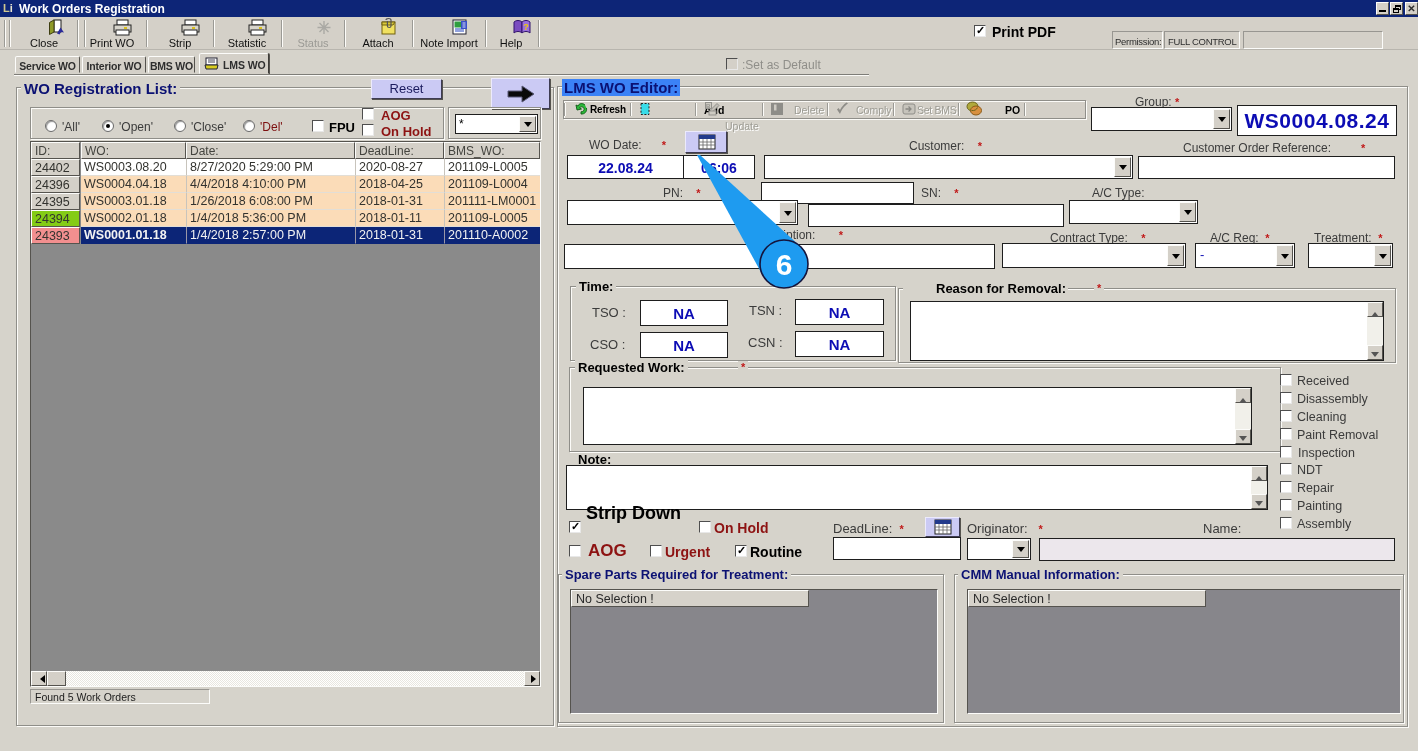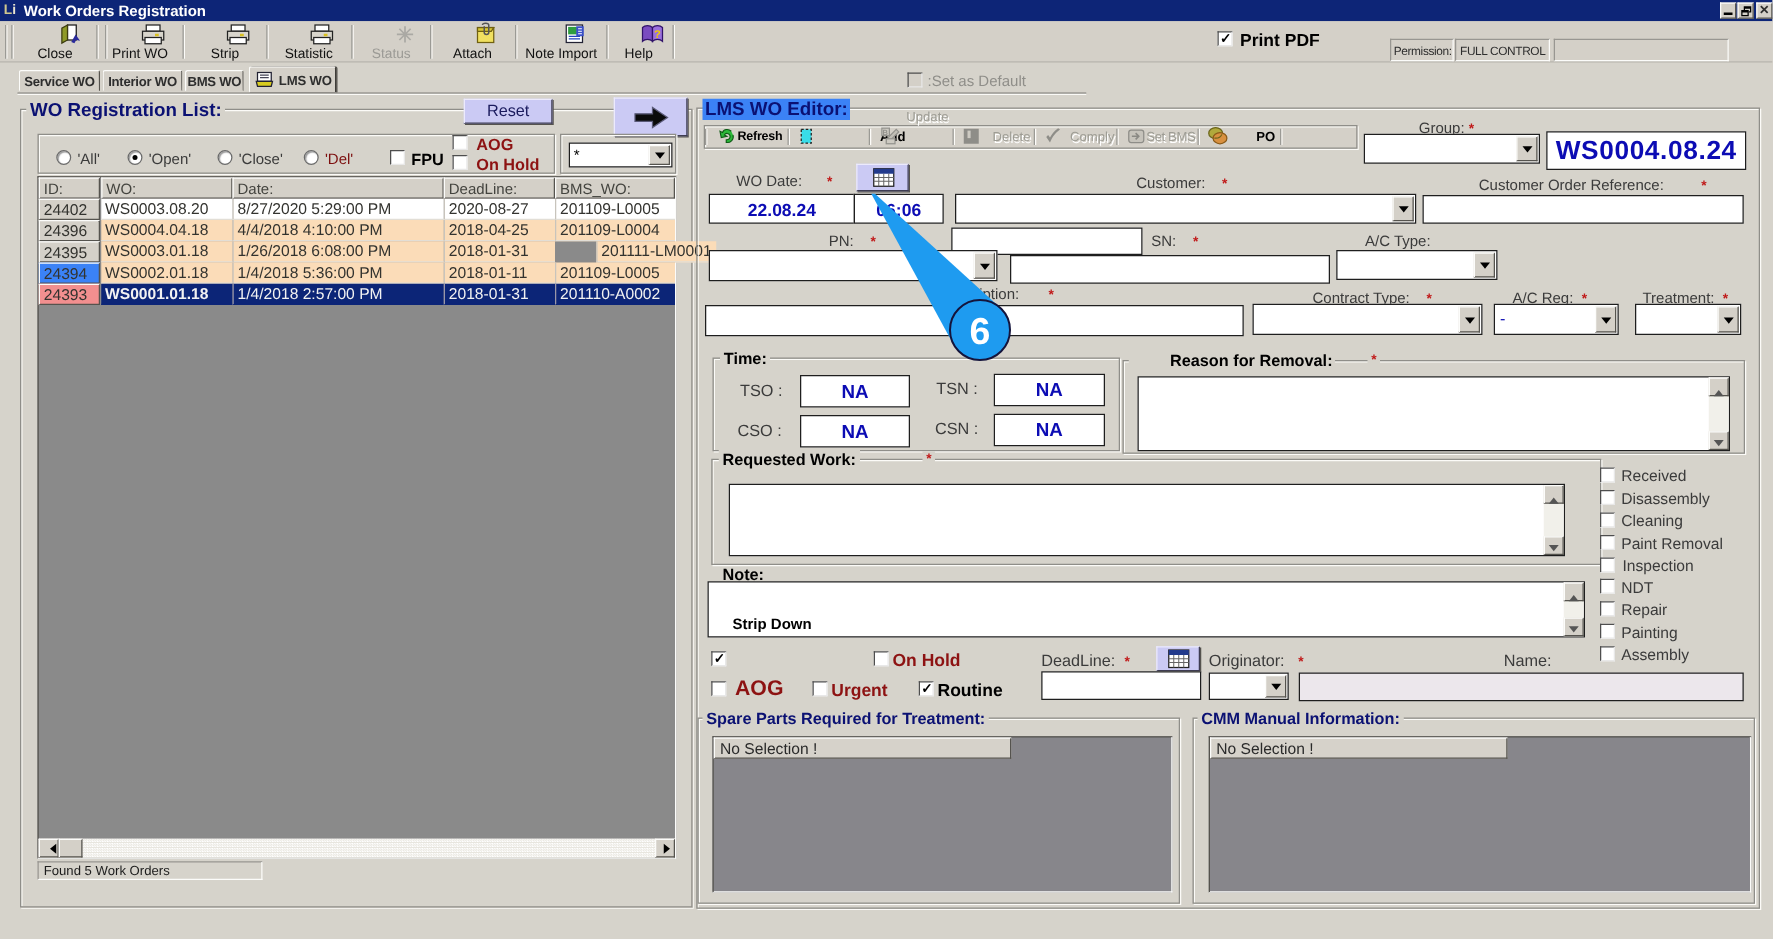--- a/index.html
+++ b/index.html
@@ -202,22 +202,22 @@
 <div class="ab" style="left:444px;top:159px;width:96px;height:17px;background:#fff;border-left:1px solid #c8c4bc;border-bottom:1px solid #e2ded6;font-size:12.5px;color:#33332f;padding:1px 0 0 3px;white-space:nowrap;overflow:hidden;">201109-L0005</div>
 <div class="ab" style="left:31px;top:176px;width:49px;height:17px;background:#d4d0c8;border:1px solid;border-color:#fcfcfa #55534e #55534e #fcfcfa;font-size:12.5px;color:#33332f;padding:1px 0 0 3px;">24396</div>
 <div class="ab" style="left:81px;top:176px;width:105px;height:17px;background:#fbdcb8;border-bottom:1px solid #e2ded6;font-size:12.5px;color:#33332f;padding:1px 0 0 3px;white-space:nowrap;overflow:hidden;">WS0004.04.18</div>
 <div class="ab" style="left:186px;top:176px;width:169px;height:17px;background:#fbdcb8;border-left:1px solid #c8c4bc;border-bottom:1px solid #e2ded6;font-size:12.5px;color:#33332f;padding:1px 0 0 3px;white-space:nowrap;overflow:hidden;">4/4/2018 4:10:00 PM</div>
 <div class="ab" style="left:355px;top:176px;width:89px;height:17px;background:#fbdcb8;border-left:1px solid #c8c4bc;border-bottom:1px solid #e2ded6;font-size:12.5px;color:#33332f;padding:1px 0 0 3px;white-space:nowrap;overflow:hidden;">2018-04-25</div>
 <div class="ab" style="left:444px;top:176px;width:96px;height:17px;background:#fbdcb8;border-left:1px solid #c8c4bc;border-bottom:1px solid #e2ded6;font-size:12.5px;color:#33332f;padding:1px 0 0 3px;white-space:nowrap;overflow:hidden;">201109-L0004</div>
 <div class="ab" style="left:31px;top:193px;width:49px;height:17px;background:#d4d0c8;border:1px solid;border-color:#fcfcfa #55534e #55534e #fcfcfa;font-size:12.5px;color:#33332f;padding:1px 0 0 3px;">24395</div>
 <div class="ab" style="left:81px;top:193px;width:105px;height:17px;background:#fbdcb8;border-bottom:1px solid #e2ded6;font-size:12.5px;color:#33332f;padding:1px 0 0 3px;white-space:nowrap;overflow:hidden;">WS0003.01.18</div>
 <div class="ab" style="left:186px;top:193px;width:169px;height:17px;background:#fbdcb8;border-left:1px solid #c8c4bc;border-bottom:1px solid #e2ded6;font-size:12.5px;color:#33332f;padding:1px 0 0 3px;white-space:nowrap;overflow:hidden;">1/26/2018 6:08:00 PM</div>
 <div class="ab" style="left:355px;top:193px;width:89px;height:17px;background:#fbdcb8;border-left:1px solid #c8c4bc;border-bottom:1px solid #e2ded6;font-size:12.5px;color:#33332f;padding:1px 0 0 3px;white-space:nowrap;overflow:hidden;">2018-01-31</div>
-<div class="ab" style="left:444px;top:193px;width:96px;height:17px;background:#fbdcb8;border-left:1px solid #c8c4bc;border-bottom:1px solid #e2ded6;font-size:12.5px;color:#33332f;padding:1px 4px 0 3px;white-space:nowrap;overflow:hidden;margin-left:33px;">201111-LM0001</div>
-<div class="ab" style="left:31px;top:210px;width:49px;height:17px;background:#3b82f6;border:1px solid;border-color:#fcfcfa #55534e #55534e #fcfcfa;font-size:12.5px;color:#33332f;padding:1px 0 0 3px;">24394</div>
+<div class="ab" style="left:444px;top:193px;width:96px;height:17px;background:#fbdcb8;border-left:1px solid #c8c4bc;border-bottom:1px solid #e2ded6;font-size:12.5px;color:#33332f;padding:1px 4px 0 3px;white-space:nowrap;overflow:hidden;">201111-LM0001</div>
+<div class="ab" style="left:31px;top:210px;width:49px;height:17px;background:#84cc16;border:1px solid;border-color:#fcfcfa #55534e #55534e #fcfcfa;font-size:12.5px;color:#33332f;padding:1px 0 0 3px;">24394</div>
 <div class="ab" style="left:81px;top:210px;width:105px;height:17px;background:#fbdcb8;border-bottom:1px solid #e2ded6;font-size:12.5px;color:#33332f;padding:1px 0 0 3px;white-space:nowrap;overflow:hidden;">WS0002.01.18</div>
 <div class="ab" style="left:186px;top:210px;width:169px;height:17px;background:#fbdcb8;border-left:1px solid #c8c4bc;border-bottom:1px solid #e2ded6;font-size:12.5px;color:#33332f;padding:1px 0 0 3px;white-space:nowrap;overflow:hidden;">1/4/2018 5:36:00 PM</div>
 <div class="ab" style="left:355px;top:210px;width:89px;height:17px;background:#fbdcb8;border-left:1px solid #c8c4bc;border-bottom:1px solid #e2ded6;font-size:12.5px;color:#33332f;padding:1px 0 0 3px;white-space:nowrap;overflow:hidden;">2018-01-11</div>
 <div class="ab" style="left:444px;top:210px;width:96px;height:17px;background:#fbdcb8;border-left:1px solid #c8c4bc;border-bottom:1px solid #e2ded6;font-size:12.5px;color:#33332f;padding:1px 0 0 3px;white-space:nowrap;overflow:hidden;">201109-L0005</div>
 <div class="ab" style="left:31px;top:227px;width:49px;height:17px;background:#f28f8f;border:1px solid;border-color:#fcfcfa #55534e #55534e #fcfcfa;font-size:12.5px;color:#33332f;padding:1px 0 0 3px;">24393</div>
 <div class="ab" style="left:81px;top:227px;width:105px;height:17px;background:#0c2577;border-bottom:1px solid #0c2577;font-size:12.5px;color:#f2f2f2;font-weight:bold;padding:1px 0 0 3px;white-space:nowrap;overflow:hidden;">WS0001.01.18</div>
 <div class="ab" style="left:186px;top:227px;width:169px;height:17px;background:#0c2577;border-left:1px solid #9a97a8;border-bottom:1px solid #0c2577;font-size:12.5px;color:#f2f2f2;padding:1px 0 0 3px;white-space:nowrap;overflow:hidden;">1/4/2018 2:57:00 PM</div>
 <div class="ab" style="left:355px;top:227px;width:89px;height:17px;background:#0c2577;border-left:1px solid #9a97a8;border-bottom:1px solid #0c2577;font-size:12.5px;color:#f2f2f2;padding:1px 0 0 3px;white-space:nowrap;overflow:hidden;">2018-01-31</div>
 <div class="ab" style="left:444px;top:227px;width:96px;height:17px;background:#0c2577;border-left:1px solid #9a97a8;border-bottom:1px solid #0c2577;font-size:12.5px;color:#f2f2f2;padding:1px 0 0 3px;white-space:nowrap;overflow:hidden;">201110-A0002</div>
 
@@ -246,21 +246,21 @@
     <rect x="2" y="1.5" width="8" height="11" fill="#38dce8" stroke="#222" stroke-dasharray="2 1.6"></rect>
   </svg>
 <div class="ab" style="left:672px;top:104px;font:bold 10.5px 'Liberation Sans';color:#000;margin-left:32px;">Add</div>
 <div class="sep" style="left:695px;top:103px;height:13px;"></div>
 <svg style="left:705px;top:102px;" width="15" height="14" viewBox="0 0 15 14">
     <rect x="0.5" y="0.5" width="6" height="6" fill="#cdcac2" stroke="#93928d"></rect>
     <text x="1" y="6" font-size="6" fill="#93928d" font-weight="bold">B</text>
     <path d="M12 1.5 l2 2 l-6.5 6.5 l-3 1 l1-3 z" fill="#c2bfb7" stroke="#93928d"></path>
     <rect x="4" y="9" width="7" height="4" fill="#cdcac2" stroke="#93928d"></rect>
   </svg>
-<div class="ab" style="left:725px;top:88px;font:10.5px 'Liberation Sans';color:#9d9c94;text-shadow:1px 1px 0 #fff;">Update</div>
+<div class="ab" style="left:725px;top:120px;font:10.5px 'Liberation Sans';color:#9d9c94;text-shadow:1px 1px 0 #fff;">Update</div>
 <div class="sep" style="left:762px;top:103px;height:13px;"></div>
 <svg style="left:770px;top:102px;" width="14" height="14" viewBox="0 0 14 14">
     <rect x="1" y="1" width="12" height="12" fill="#8e8d88"></rect>
     <rect x="4" y="2.5" width="2.5" height="6" fill="#cdcac2"></rect>
   </svg>
 <div class="ab" style="left:794px;top:104px;font:10.5px 'Liberation Sans';color:#9d9c94;text-shadow:1px 1px 0 #fff;">Delete</div>
 <div class="sep" style="left:827px;top:103px;height:13px;"></div>
 <svg style="left:835px;top:101px;" width="15" height="15" viewBox="0 0 15 15">
     <path d="M2 8.5 l3 4.5 c2-5 4-7.5 8-10.5 l-1.5-1 c-3 2-5 4.5-6.5 7.5 l-1.5-2 z" fill="#8e8d88"></path>
   </svg>
@@ -419,21 +419,21 @@
 <div class="raised" style="left:1251px;top:466px;width:16px;height:15px;">
     <div style="position:absolute;left:3px;top:5px;width:0;height:0;border:4px solid transparent;border-bottom:5px solid #555;"></div>
   </div>
 <div class="raised" style="left:1251px;top:494px;width:16px;height:15px;">
     <div style="position:absolute;left:3px;top:6px;width:0;height:0;border:4px solid transparent;border-top:5px solid #555;"></div>
   </div>
 
 <div class="cb" style="left:569px;top:521px;">
     <span class="chk" style="left:1px;top:-2px;">✓</span>
   </div>
-<div class="blbl" style="left:586px;top:492px;font-size:12px;">Strip Down</div>
+<div class="blbl" style="left:586px;top:503px;font-size:18px;">Strip Down</div>
 <div class="cb" style="left:699px;top:521px;"></div>
 <div class="blbl" style="left:714px;top:520px;font-size:14px;color:#8d1212;">On Hold</div>
 <div class="lbl" style="left:833px;top:521px;font-size:13px;">DeadLine: &nbsp;<span class="ast">*</span></div>
 <div class="lav" style="left:925px;top:517px;width:35px;height:20px;">
     <svg style="left:8px;top:1px;" width="18" height="16" viewBox="0 0 18 16">
       <rect x="1" y="1" width="16" height="14" fill="#fff" stroke="#222"></rect>
       <rect x="1" y="1" width="16" height="4" fill="#223a8c"></rect>
       <path d="M1 8 h16 M1 11 h16 M5 5 v10 M9 5 v10 M13 5 v10" stroke="#666" stroke-width="0.8"></path>
     </svg>
   </div>

